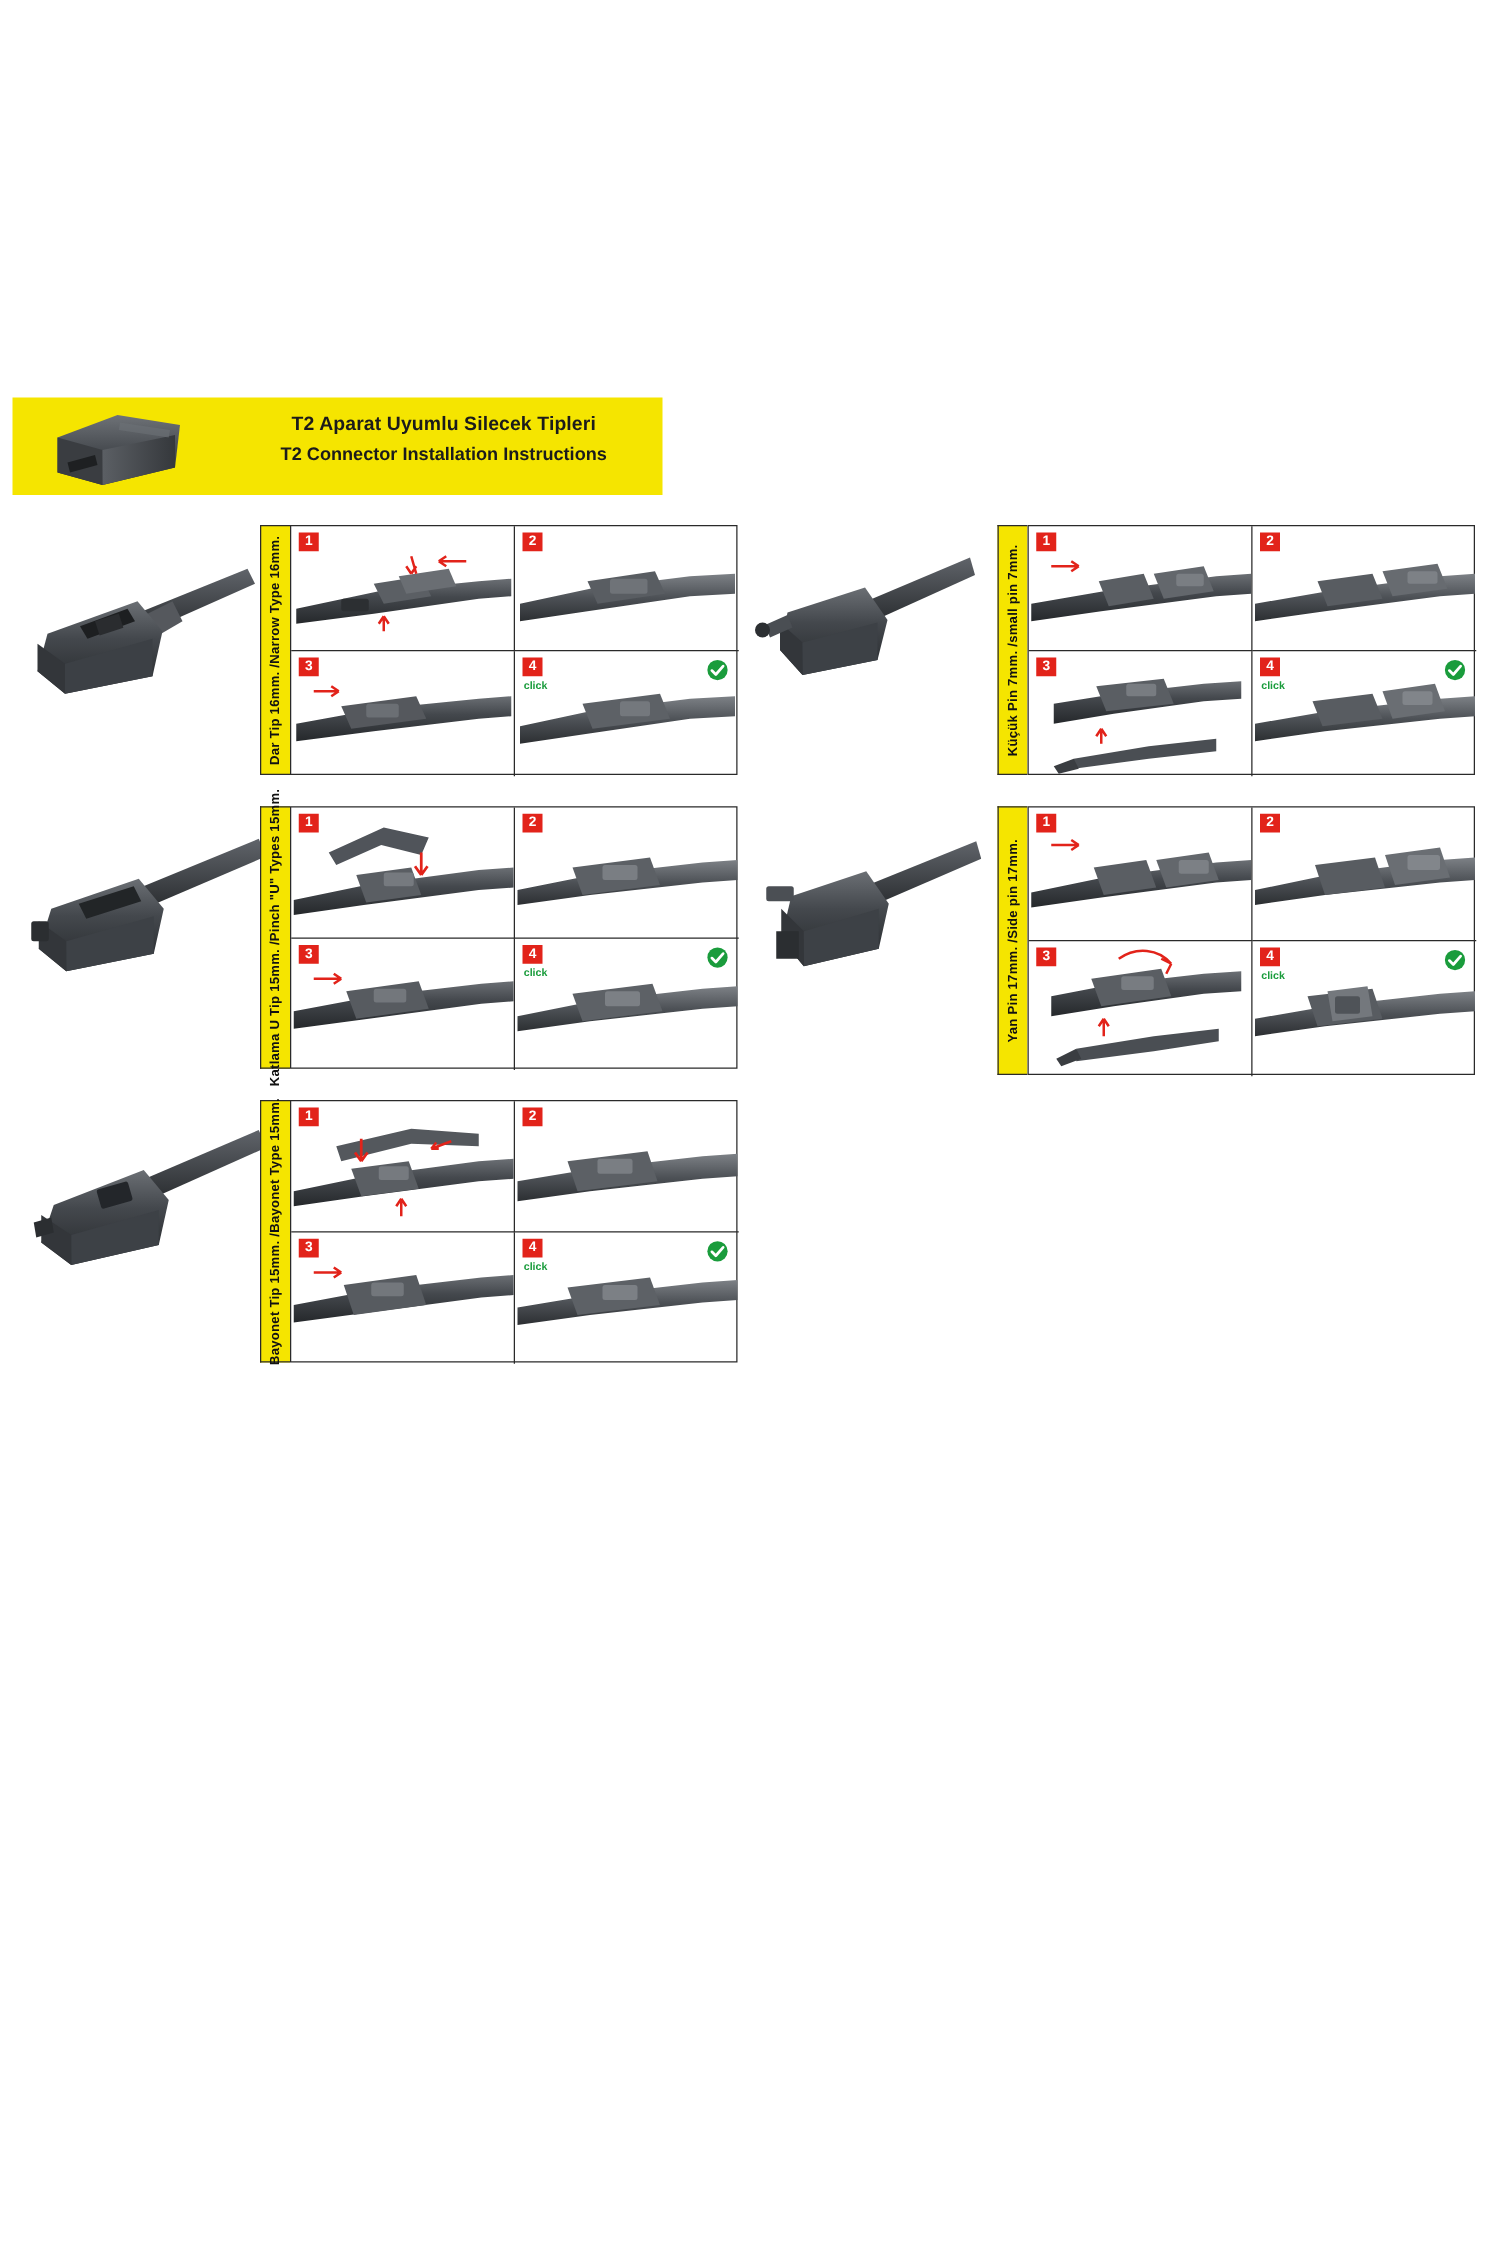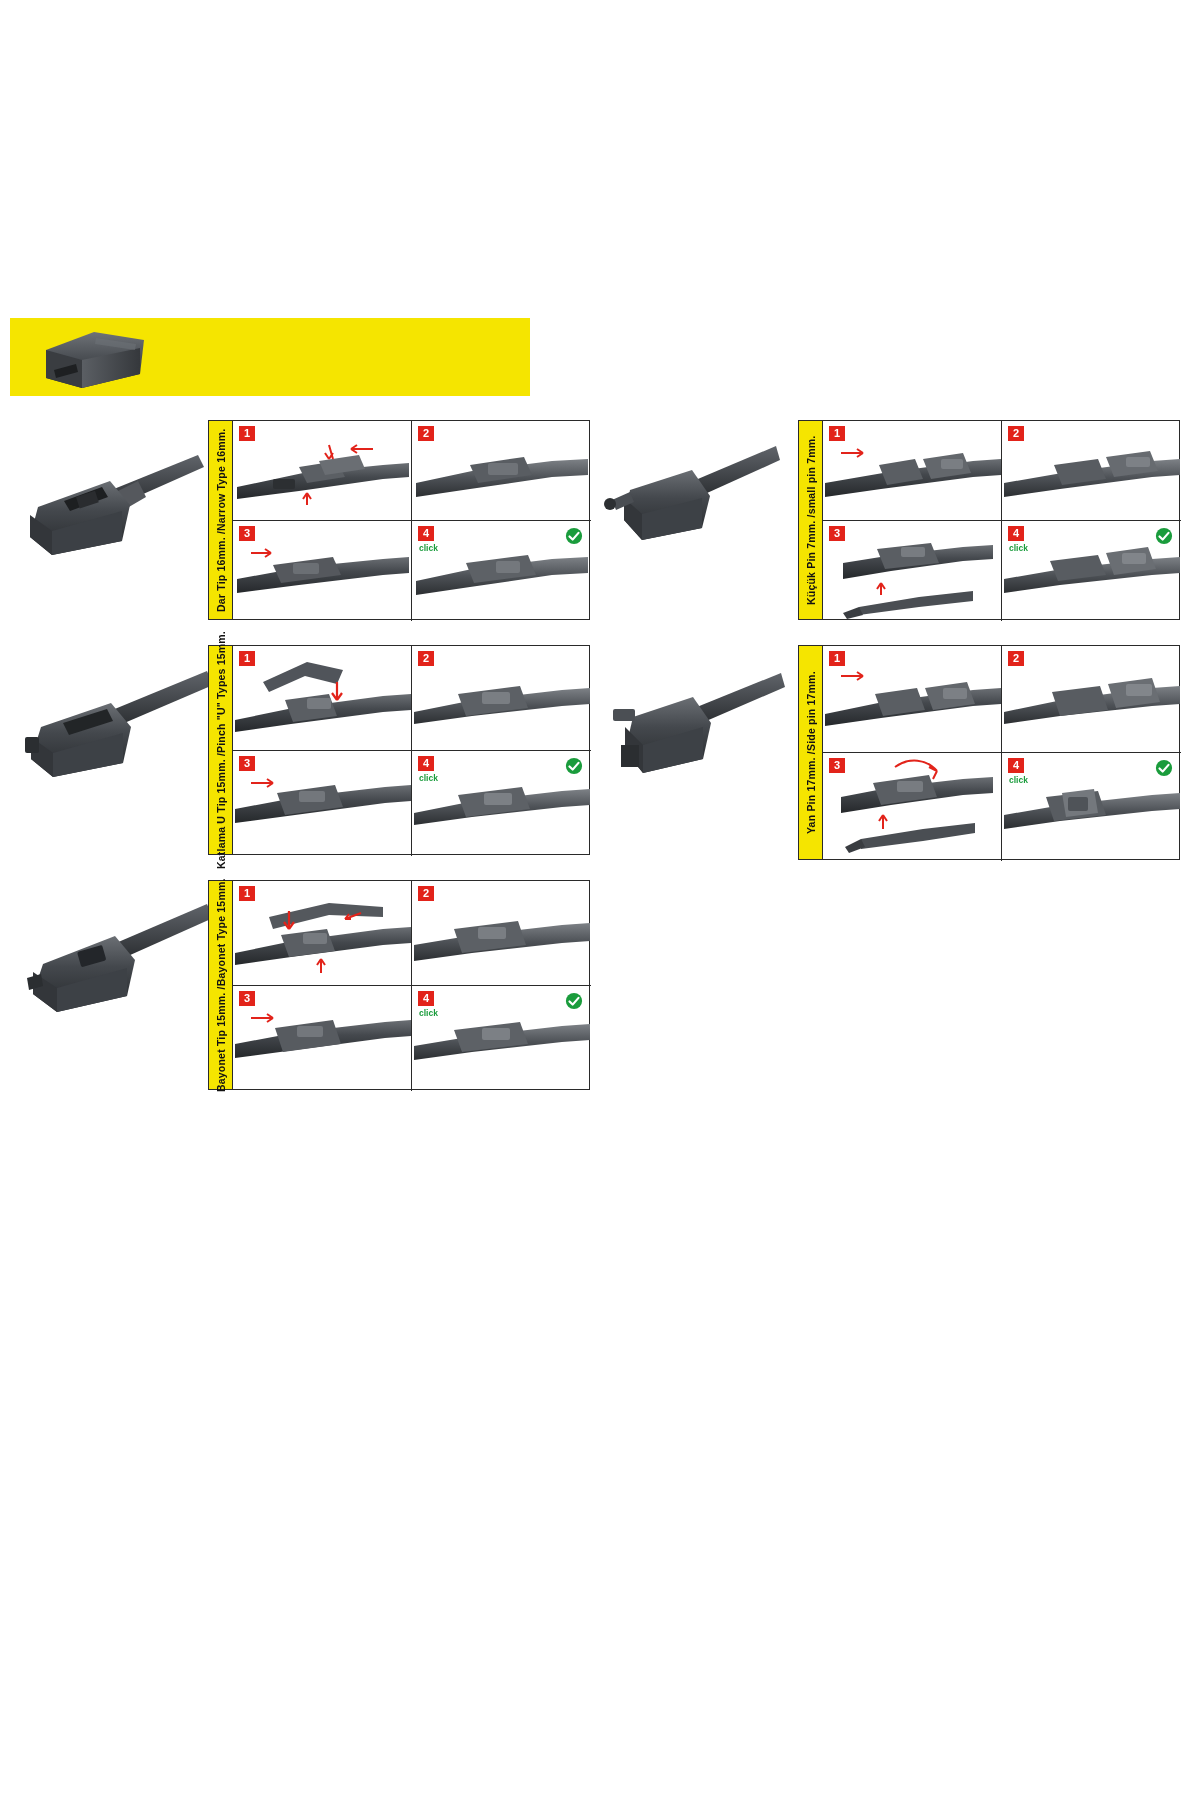--- a/index.html
+++ b/index.html
@@ -166,20 +166,24 @@
           <stop offset="0" stop-color="#5b5f64"></stop>
           <stop offset="1" stop-color="#35383c"></stop>
         </linearGradient>
       </defs>
       <path d="M10 24 L58 6 L108 14 L104 48 L46 62 L10 52 Z" fill="url(#gm1)"></path>
       <path d="M10 24 L46 34 L46 62 L10 52 Z" fill="#3a3d41"></path>
       <path d="M46 34 L104 22 L104 48 L46 62 Z" fill="url(#gm2)"></path>
       <path d="M18 44 L40 38 L42 46 L20 52 Z" fill="#1e2022"></path>
       <path d="M60 12 L100 18 L99 24 L59 18 Z" fill="#6d7176" opacity="0.6"></path>
     </svg>
+    <div class="header-titles">
+      <div class="header-title-1">T2 Aparat Uyumlu Silecek Tipleri</div>
+      <div class="header-title-2">T2 Connector Installation Instructions</div>
+    </div>
   </div>
 
   <svg width="0" height="0" style="position:absolute" aria-hidden="true">
     <defs>
       <linearGradient id="blade" x1="0" y1="0" x2="0" y2="1">
         <stop offset="0" stop-color="#6b6f74"></stop>
         <stop offset="0.4" stop-color="#44484d"></stop>
         <stop offset="1" stop-color="#25282b"></stop>
       </linearGradient>
       <linearGradient id="blade2" x1="0" y1="0" x2="0" y2="1">

